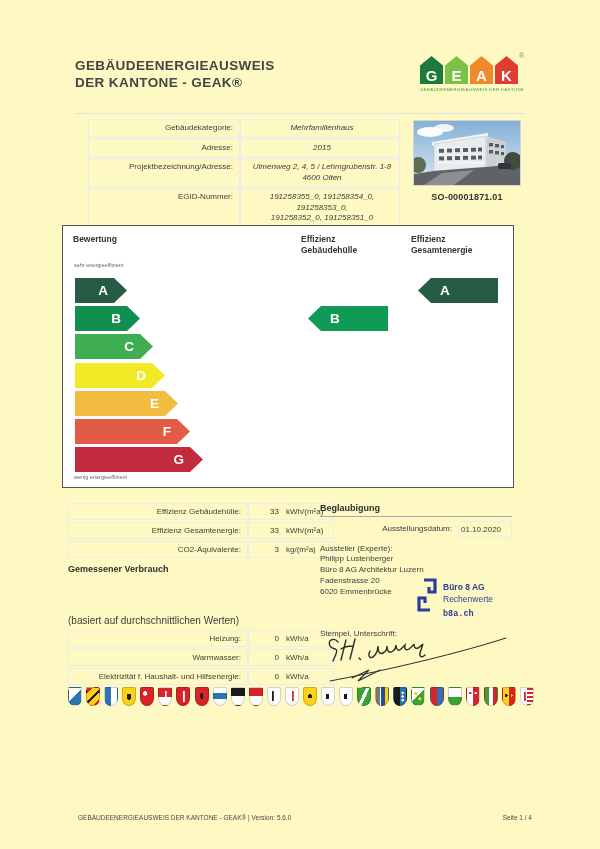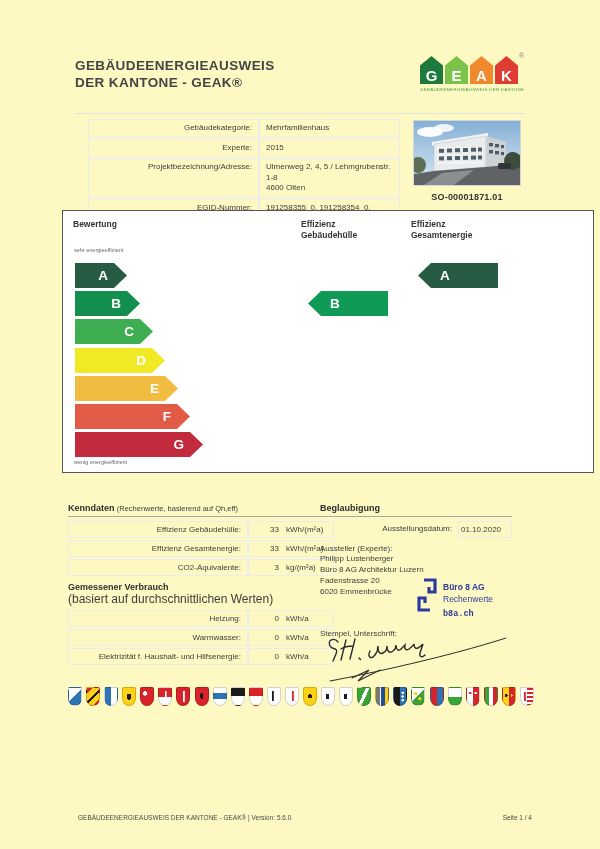--- a/index.html
+++ b/index.html
@@ -18,33 +18,33 @@
   .geak-houses { display:flex; gap:2px; align-items:flex-end; }
   .house { width:23px; height:28px; clip-path:polygon(0 34%,50% 0,100% 34%,100% 100%,0 100%);
            display:flex; align-items:flex-end; justify-content:center; color:#fff;
            font-weight:bold; font-size:15px; line-height:17px; }
   .geak-reg { position:absolute; left:99px; top:-4px; font-size:7px; color:#888; }
   .geak-caption { margin-top:3px; font-size:4.4px; letter-spacing:.3px; color:#43a047; white-space:nowrap; }
 
   
   .info-table { position:absolute; left:88px; top:119px; width:312px; font-size:8px; }
   .info-row { display:flex; margin-bottom:1px; }
-  .info-label { width:171px; text-align:right; padding:3px 6px 3px 2px; border:1px solid #ececec; }
-  .info-value { flex:1; text-align:left; padding:3px 2px 3px 6px; border:1px solid #ececec;
-                white-space:pre-line; line-height:10.5px; }
+  .info-label { width:152px; text-align:right; padding:3px 6px 3px 2px; border:1px solid #ececec; }
+  .info-value { flex:1; text-align:center; padding:3px 2px 3px 6px; border:1px solid #ececec;
+                white-space:pre-line; line-height:10.5px;font-style:italic; }
 
   
   .photo-box { position:absolute; left:413px; top:120px; width:108px; height:66px;
                border:1px solid #d5d5d5; background:#fff; }
   .photo-box svg { display:block; }
   .cert-id { position:absolute; left:405px; top:192px; width:124px; text-align:center;
              font-size:9px; font-weight:bold; color:#333; letter-spacing:.2px; }
 
   
-  .chart-box { position:absolute; left:62px; top:210px; width:532px; height:263px;
+  .chart-box { position:absolute; left:62px; top:225px; width:452px; height:263px;
                border:1.5px solid #555; background:#fff; }
   .chart-title { position:absolute; left:10px; top:8px; font-size:8.5px; font-weight:bold; color:#333; }
   .col-head { position:absolute; top:8px; font-size:8.5px; font-weight:bold; color:#333;
               line-height:10.5px; white-space:pre-line; }
   .col-head.c1 { left:238px; } .col-head.c2 { left:348px; }
   .mini-label { position:absolute; left:11px; font-size:5.5px; color:#666; }
   .mini-label.top { top:36px; } .mini-label.bottom { top:248px; }
   .scale-arrow { position:absolute; left:12px; height:25px; color:#fff; font-weight:bold;
                  font-size:13.5px; line-height:25px; text-align:right; padding-right:19px;
                  clip-path:polygon(0 0,calc(100% - 13px) 0,100% 50%,calc(100% - 13px) 100%,0 100%); }
@@ -58,21 +58,21 @@
   #beglaubigung { left:320px; top:503px; width:192px; }
   .sec-head { border-bottom:1px solid #a8a8a8; padding-bottom:3px; margin-bottom:4px; }
   .sec-title { font-size:9px; font-weight:bold; color:#2f2f2f; }
   .sec-sub { font-size:7.5px; }
   .kv-row { display:flex; margin-bottom:2px; }
   .kv-label { flex:1; text-align:right; padding:3px 6px 3px 2px; border:1px solid #ececec; }
   .kv-val { width:34px; text-align:right; padding:3px 3px; border:1px solid #ececec; border-right:none; }
   .kv-unit { width:52px; text-align:left; padding:3px 3px 3px 4px; border:1px solid #ececec; border-left:none; }
   .sub-head { margin-top:6px; margin-bottom:4px; }
   .sub-title { font-size:9px; font-weight:bold; color:#2f2f2f; }
-  .sub-sub { font-size:12px; }
+  .sub-sub { font-size:10px;margin-top:41px; }
   .date-row { display:flex; margin-bottom:6px; }
   .date-label { flex:1; text-align:right; padding:3px 6px 3px 0; }
   .date-val { width:54px; text-align:left; padding:3px 2px; border:1px solid #ececec; }
   .issuer-label { margin-top:4px; }
   .issuer-lines { white-space:pre-line; line-height:11px; }
   .b8a-logo { position:absolute; left:96px; top:74px; display:flex; gap:5px; }
   .b8a-text { line-height:12px; padding-top:4px; }
   .b8a-name { font-weight:bold; font-size:8.5px; }
   .b8a-line2 { font-size:8.5px; }
   .b8a-line3 { font-weight:bold; font-size:8.5px; margin-top:3px;font-family:Liberation Mono, monospace; }
@@ -108,21 +108,21 @@
     </div>
     <div class="geak-caption">GEBÄUDEENERGIEAUSWEIS DER KANTONE</div>
   </div>
 
   <div class="info-table">
     <div class="info-row">
       <div class="info-label">Gebäudekategorie:</div>
       <div class="info-value">Mehrfamilienhaus</div>
     </div>
     <div class="info-row">
-      <div class="info-label">Experte:</div>
+      <div class="info-label">Adresse:</div>
       <div class="info-value">2015</div>
     </div>
     <div class="info-row">
       <div class="info-label">Projektbezeichnung/Adresse:</div>
       <div class="info-value">Ulmenweg 2, 4, 5 / Lehmgrubenstr. 1-8
 4600 Olten</div>
     </div>
     <div class="info-row">
       <div class="info-label">EGID-Nummer:</div>
       <div class="info-value">191258355_0, 191258354_0, 191258353_0,
@@ -191,24 +191,20 @@
     <div class="scale-arrow" style="background: rgb(241, 233, 38); width: 90px; top: 137px;">D</div>
     <div class="scale-arrow" style="background: rgb(242, 188, 64); width: 103px; top: 165px;">E</div>
     <div class="scale-arrow" style="background: rgb(226, 91, 71); width: 115px; top: 193px;">F</div>
     <div class="scale-arrow" style="background: rgb(194, 43, 61); width: 128px; top: 221px;">G</div>
 
     <div class="result-arrow" style="background: rgb(15, 154, 85); top: 80px; left: 245px;">B</div>
     <div class="result-arrow" style="background: rgb(38, 92, 67); top: 52px; left: 355px;">A</div>
   </div>
 
   <div class="section" id="kenndaten">
-    <div class="sec-head">
-      <span class="sec-title">Kenndaten</span>
-      <span class="sec-sub">(Rechenwerte, basierend auf Qh,eff)</span>
-    </div>
     <div class="kv-row">
       <div class="kv-label">Effizienz Gebäudehülle:</div>
       <div class="kv-val">33</div>
       <div class="kv-unit">kWh/(m²a)</div>
     </div>
     <div class="kv-row">
       <div class="kv-label">Effizienz Gesamtenergie:</div>
       <div class="kv-val">33</div>
       <div class="kv-unit">kWh/(m²a)</div>
     </div>

